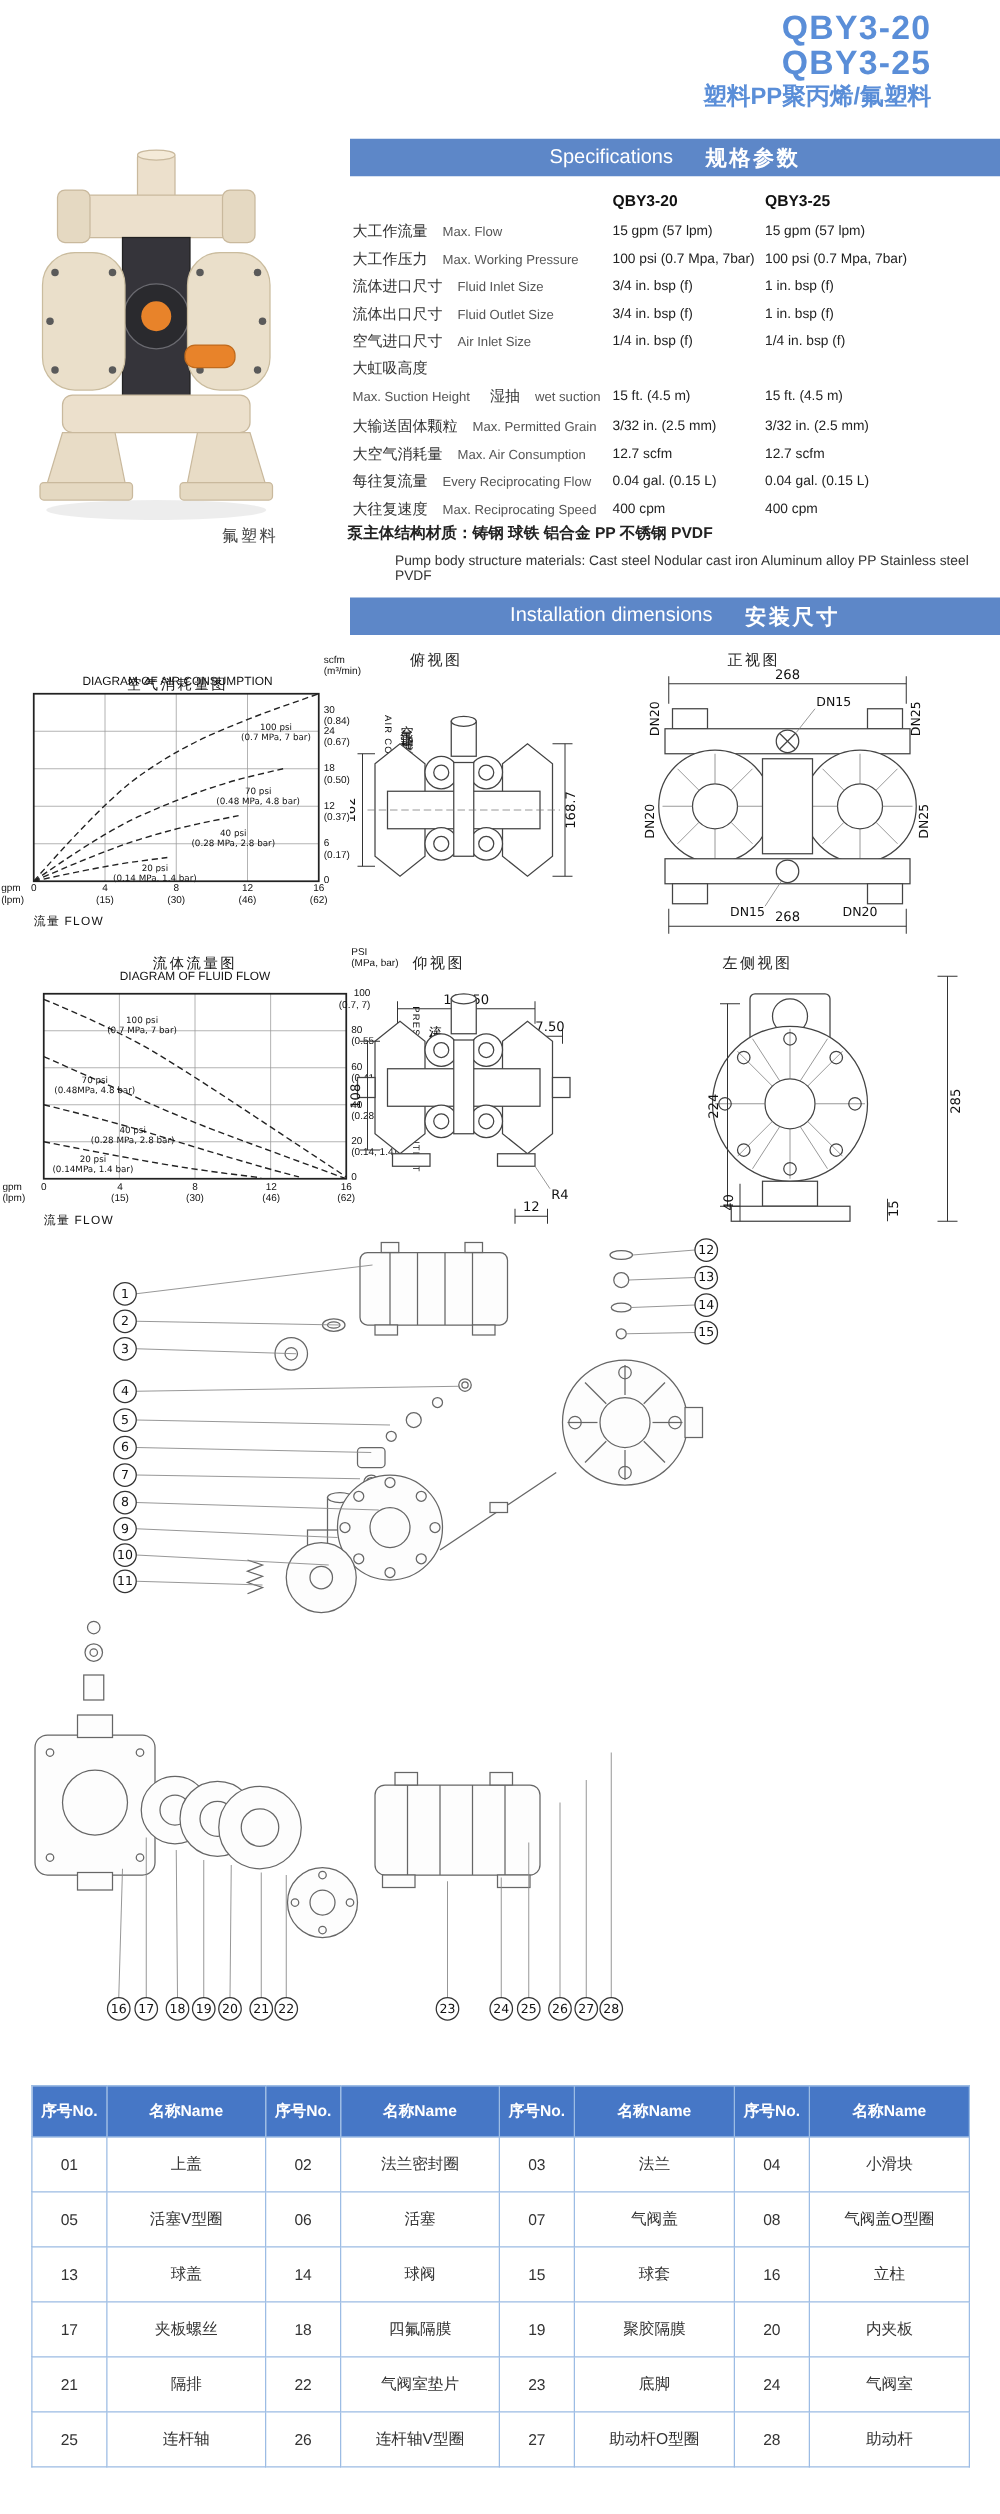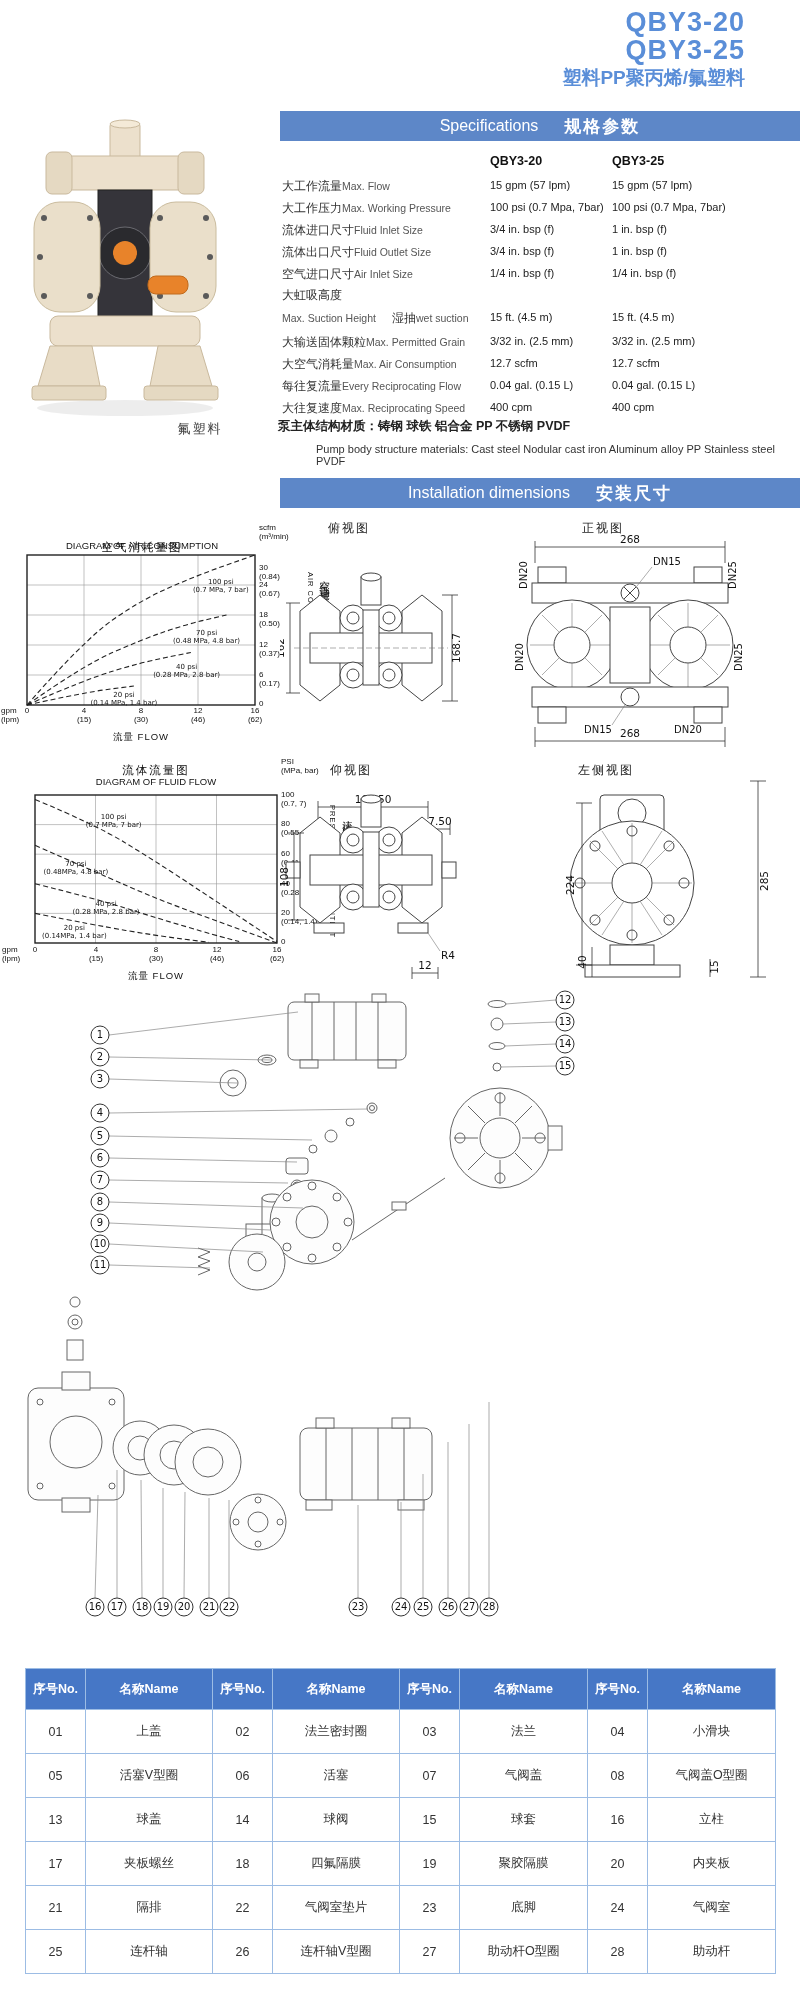--- a/index.html
+++ b/index.html
@@ -12,31 +12,31 @@
   .hdr .sub{font-size:19px;font-weight:bold;margin-top:3px;}
   
   .banner{height:30px;display:flex;align-items:center;justify-content:center;gap:26px;color:#fff;}
   .banner .en{font-size:16px;}
   .banner .cn{font-size:17px;font-weight:bold;letter-spacing:2px;}
   
   .sp-row{display:grid;grid-template-columns:208px 122px 1fr;align-items:center;height:22px;}
   .sp-head{height:26px;}
   .sp-col{font-size:12.5px;font-weight:bold;color:#111;}
   .sp-lbl .cn{font-size:12px;color:#333;}
-  .sp-lbl .en{font-size:10.5px;color:#555;margin-left:0;}
+  .sp-lbl .en{font-size:10.5px;color:#555;margin-left:12px;}
   .sp-val{font-size:11px;color:#222;}
   .mat-cn{font-size:12.5px;font-weight:bold;color:#222;}
   .mat-en{font-size:11px;color:#333;padding-left:36px;}
   .photo-cap{font-size:13px;color:#444;text-align:center;letter-spacing:2px;}
   
   .c-title{font-size:11.5px;color:#111;text-align:center;letter-spacing:2px;}
   .c-sub{font-size:9.5px;color:#111;text-align:center;}
   .tick{font-size:8px;line-height:1.12;color:#111;}
   .tick.ctr{text-align:center;}
-  .xlab{font-size:9.5px;color:#111;text-align:center;letter-spacing:1px;}
+  .xlab{font-size:9.5px;color:#111;text-align:left;letter-spacing:1px;}
   .vlab-en{writing-mode:vertical-rl;font-size:7.5px;letter-spacing:1px;color:#111;}
   .vlab-cn{writing-mode:vertical-rl;font-size:10.5px;letter-spacing:3px;color:#111;}
   .grid{stroke:#999;stroke-width:0.6;}
   .pbox{fill:none;stroke:#222;stroke-width:1.4;}
   .curve{fill:none;stroke:#222;stroke-width:1.1;stroke-dasharray:5 3;}
   .slabel{font-size:7px;fill:#111;text-anchor:middle;font-family:"DejaVu Sans",sans-serif;}
   
   .vw-label{font-size:12px;color:#222;letter-spacing:2px;}
   .ln{stroke:#444;fill:none;stroke-width:1;}
   .lnf{stroke:#444;fill:#fff;stroke-width:1;}
@@ -280,21 +280,21 @@
         <path d="M35 161.4 Q95.5 173.24 125.75 178.42000000000002 Q156 183.6 182.46875 186.93 L208.9375 190.26" class="curve"></path>
         <text x="74.325" y="177.68" class="slabel">20 psi</text>
         <text x="74.325" y="185.68" class="slabel">(0.14MPa, 1.4 bar)</text>
       </g>
     <rect class="pbox" x="35" y="43" width="242" height="148"></rect>
   </svg>
   <div class="abs tick" style="left:281px;top:758px;">
       <div>PSI</div>
       <div>(MPa, bar)</div>
     </div>
-  <div class="abs tick" style="left:281px;top:791px;">
+  <div class="abs tick" style="left:271px;top:791px;text-align:right;">
       <div>100</div>
       <div>(0.7, 7)</div>
     </div>
   <div class="abs tick" style="left:281px;top:820px;">
       <div>80</div>
       <div>(0.55, 5.5)</div>
     </div>
   <div class="abs tick" style="left:281px;top:850px;">
       <div>60</div>
       <div>(0.41, 4.1)</div>

